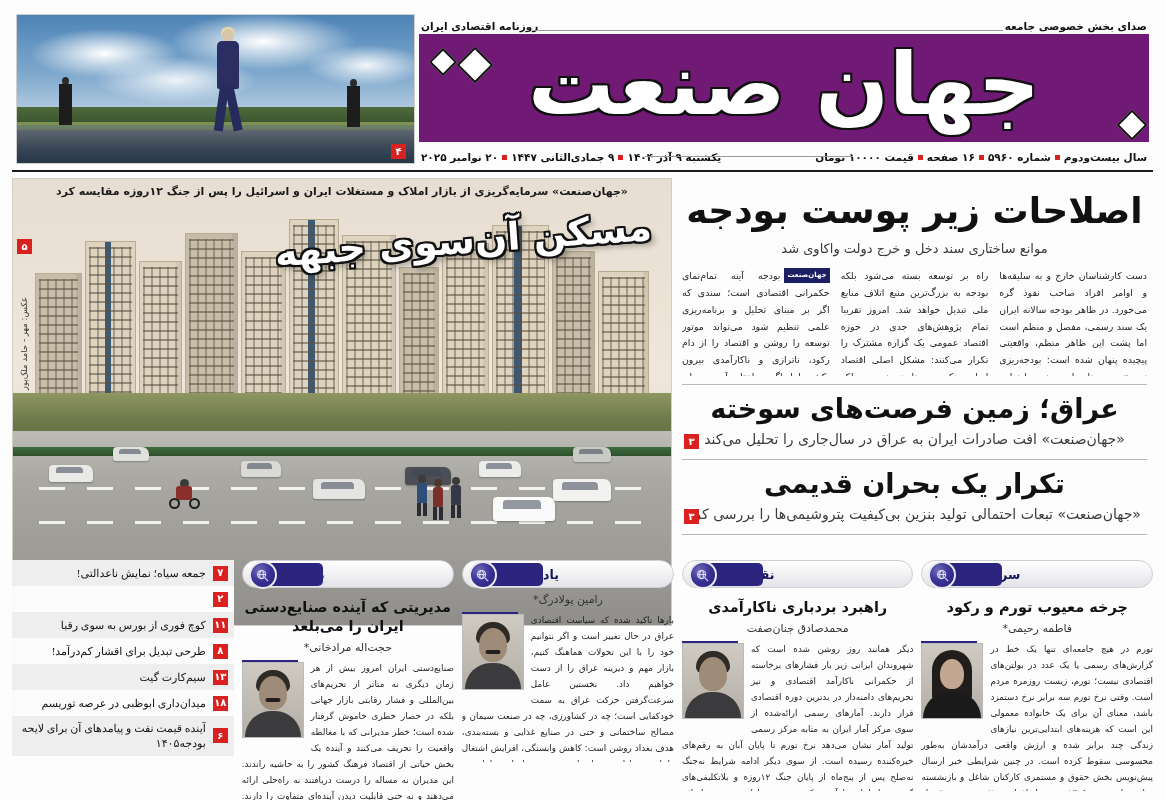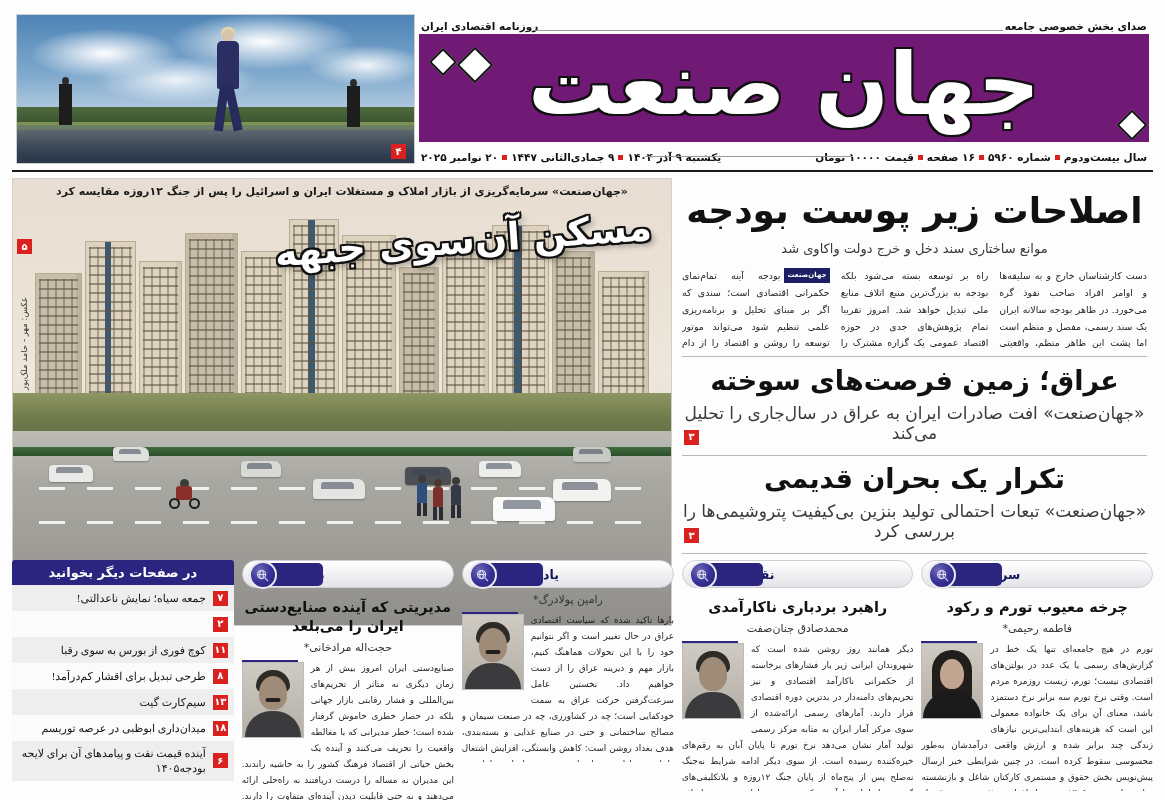--- a/index.html
+++ b/index.html
@@ -420,21 +420,21 @@
   .hr-thin.wide { margin-top: 8px; }
   .sec-head-block { position: relative; padding-top: 8px; }
   .sec-title {
     font-size: 27px;
     font-weight: bold;
     text-align: center;
     color: #111;
     letter-spacing: -1px;
   }
   .sec-sub {
-    font-size: 17px;
+    font-size: 14px;
     text-align: center;
     color: #3a3a3a;
     margin-top: 7px;
     letter-spacing: -0.2px;
   }
   .badge-inline {
     position: absolute;
     right: 2px;
     bottom: -2px;
   }
@@ -847,21 +847,20 @@
             <span class="p-hair"></span>
             <span class="p-head"></span>
             <span class="p-mustache"></span>
             <span class="p-shoulder"></span>
         </span>
         <span>صنایع‌دستی ایران امروز بیش از هر زمان دیگری نه متاثر از تحریم‌های بین‌المللی و فشار رقابتی بازار جهانی بلکه در حصار خطری خاموش گرفتار شده است؛ خطر مدیرانی که با مغالطه واقعیت را تحریف می‌کنند و آینده یک بخش حیاتی از اقتصاد فرهنگ کشور را به حاشیه راندند. این مدیران نه مساله را درست دریافتند نه راه‌حلی ارائه می‌دهند و نه حتی قابلیت دیدن آینده‌ای متفاوت را دارند. آنچه می‌ماند زنجیره‌ای رسانه‌ای، سفرهای بی‌حاصل، نشست‌های کم‌ثمر و تیترهای اغراق‌آمیز است؛ ظاهرسازی‌هایی که بیش از هر چیز تلاشی است برای ادامه بقا در سمت خود در شرایطی که همه چیز در حال فروپاشی است.</span>
       </div>
     </div>
 
     <div class="panel panel-read">
-      <div class="read-header">در صفحات دیگر بخوانید</div>
       <div class="read-list">
         <div class="read-item">
           <span class="page-badge">۷</span>
           <span class="t">جمعه سیاه؛ نمایش ناعدالتی!</span>
         </div>
         <div class="read-item">
           <span class="page-badge">۲</span>
         </div>
         <div class="read-item">
           <span class="page-badge">۱۱</span>

